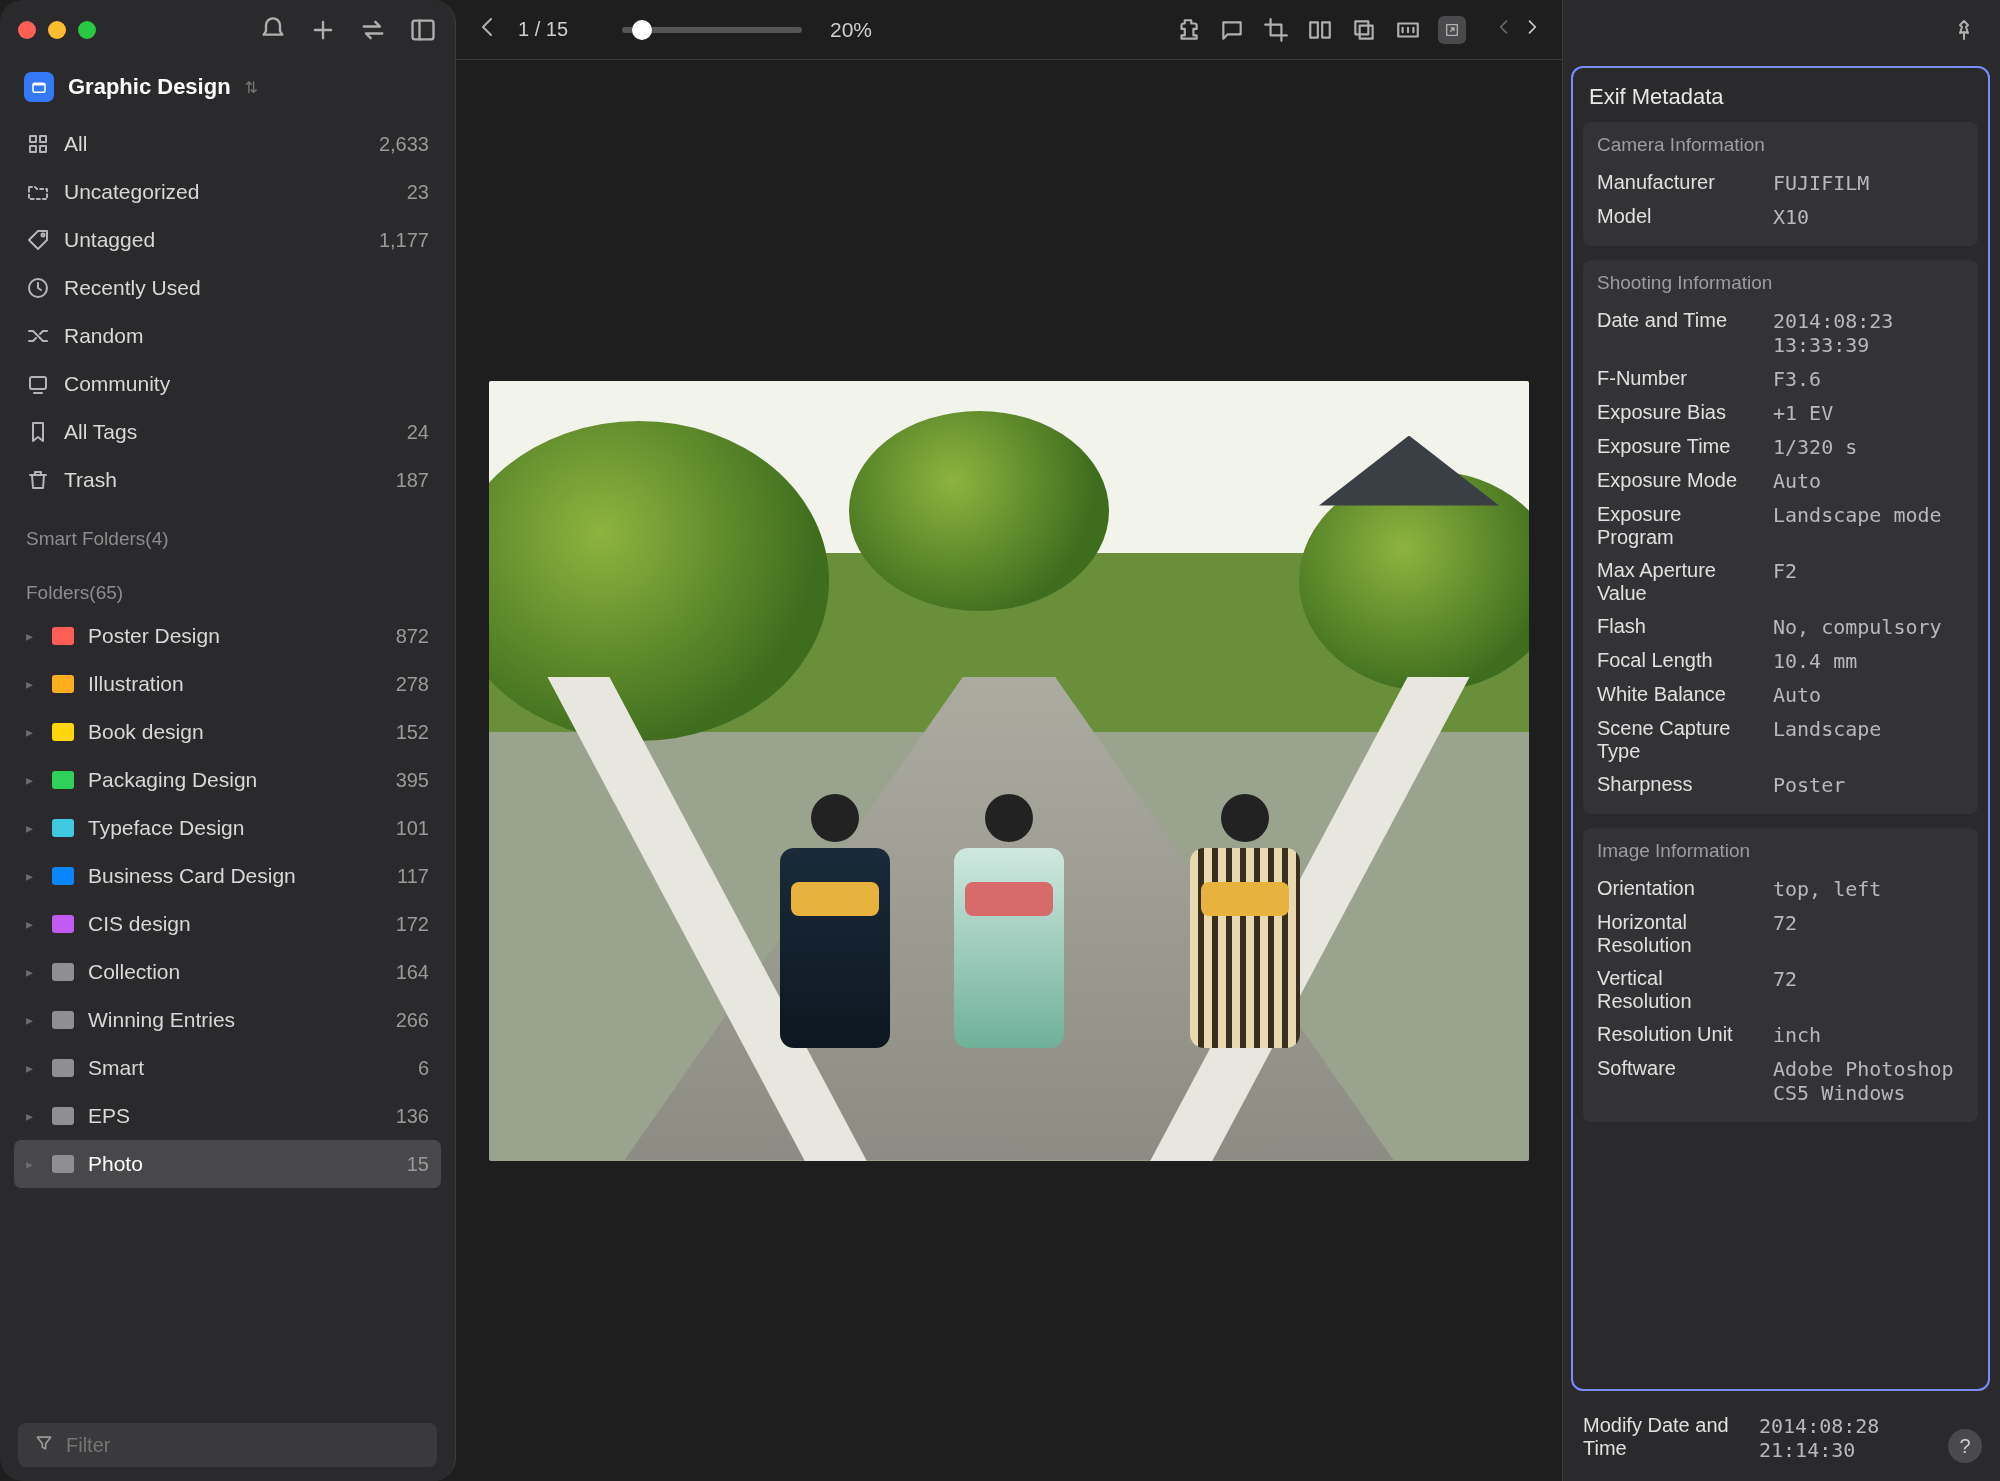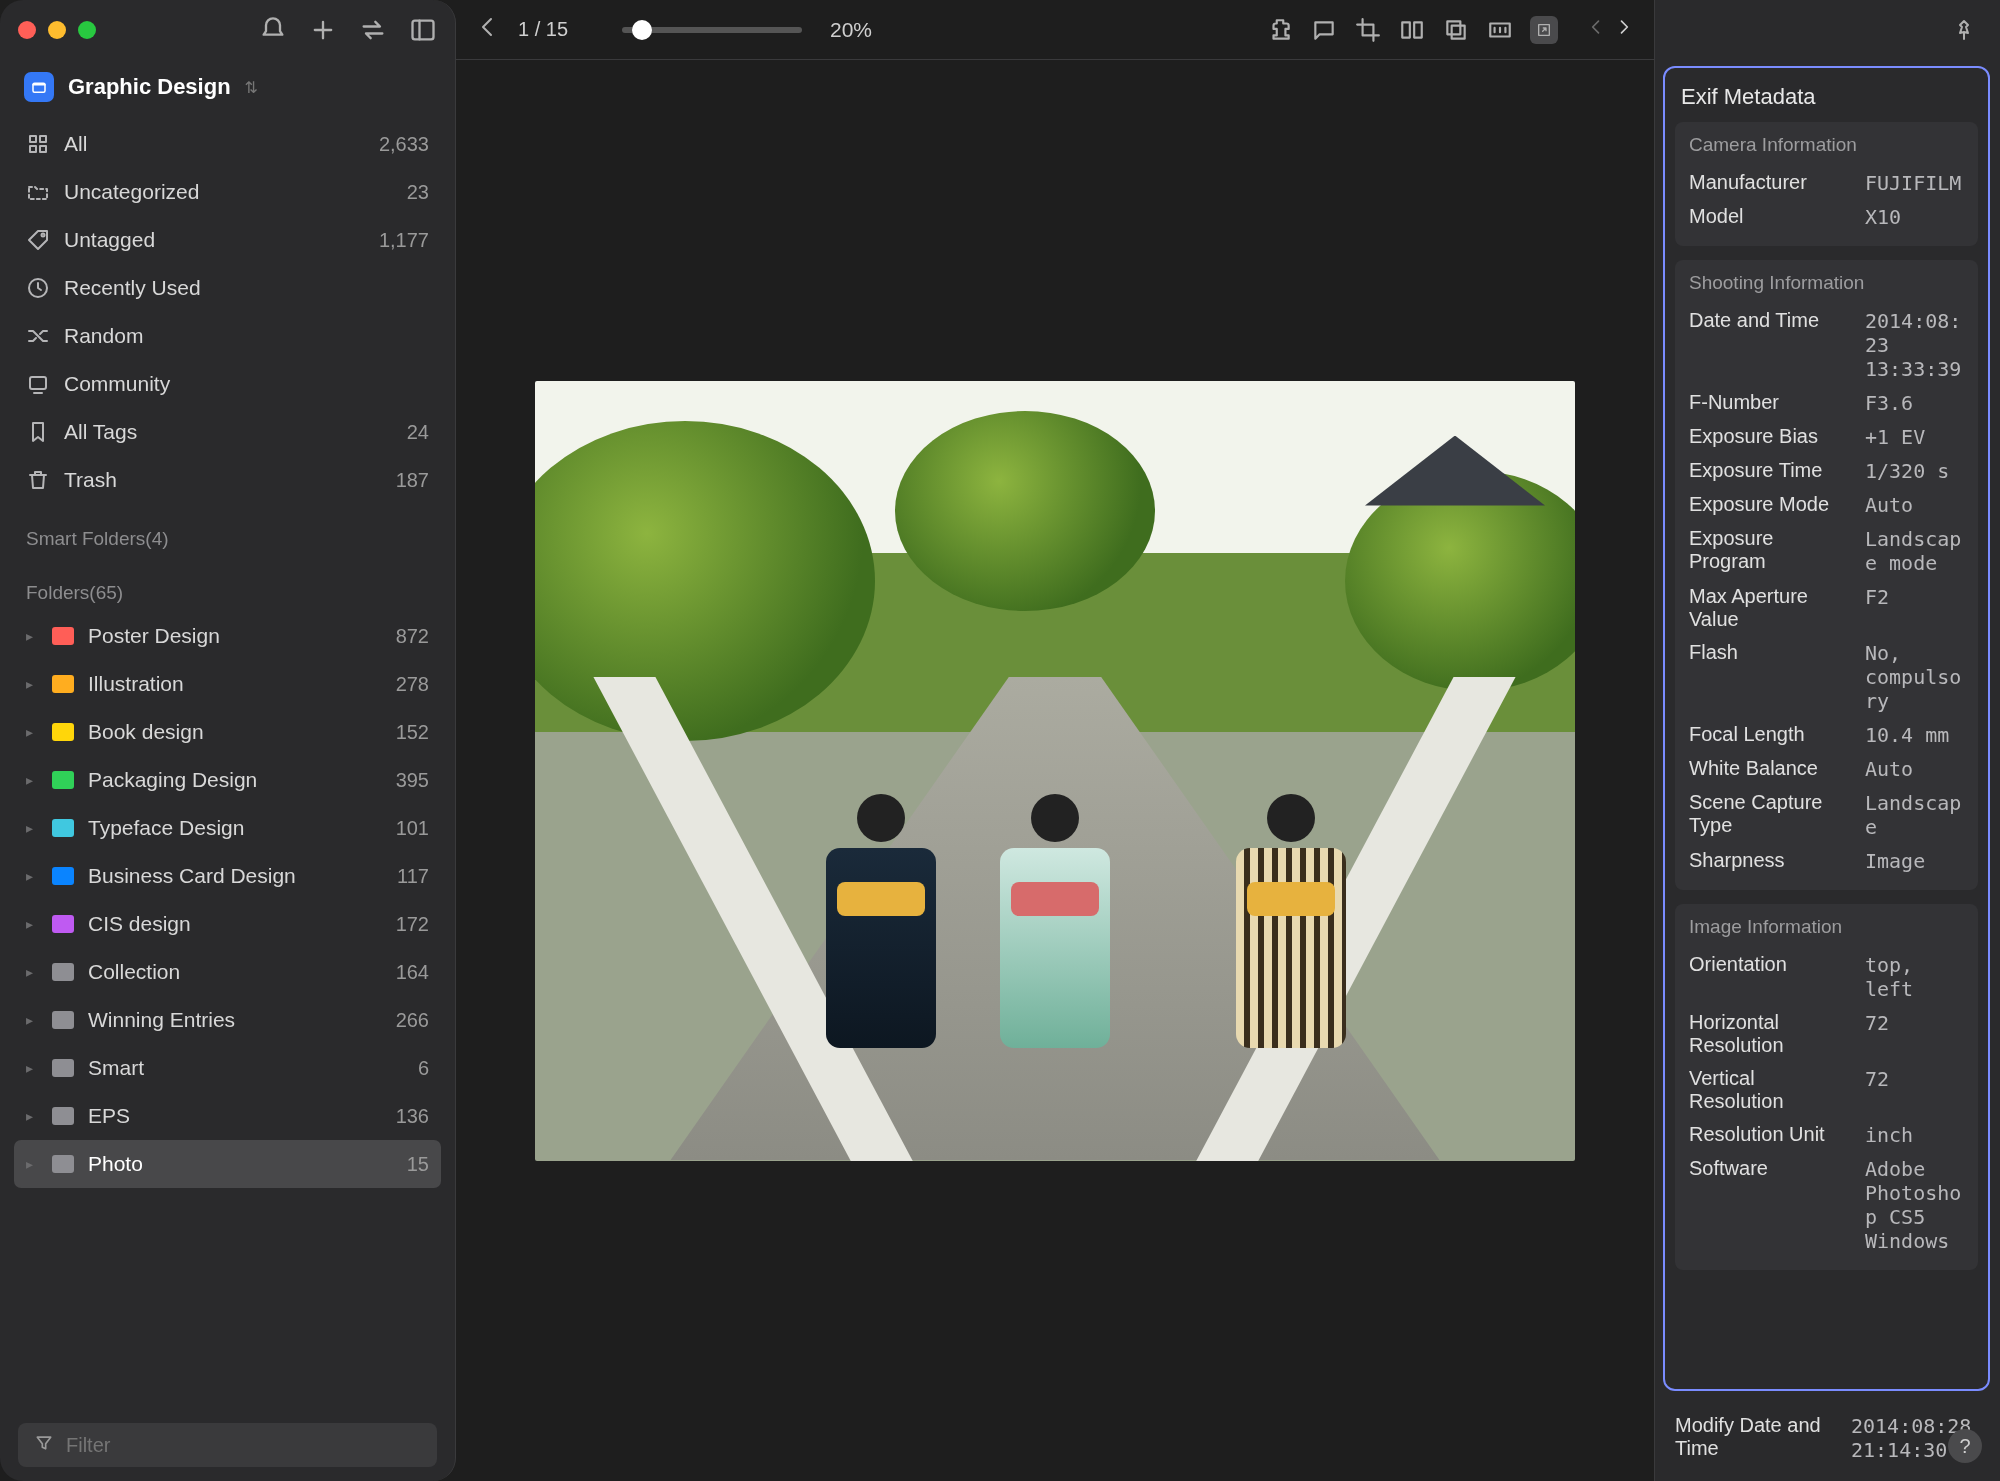--- a/index.html
+++ b/index.html
@@ -147,21 +147,21 @@
 .person{position:absolute;bottom:6%;width:110px;height:320px;}
 .person .head{width:48px;height:48px;border-radius:50%;background:#222;margin:0 auto;}
 .person .body{width:100%;height:200px;margin-top:6px;border-radius:14px;}
 .p1{left:28%;} .p1 .body{background:linear-gradient(#1a2a3a,#0d1721);} 
 .p2{left:50%;transform:translateX(-50%);} .p2 .body{background:linear-gradient(#cfe8e0,#6fb099);}
 .p3{right:22%;} .p3 .body{background:repeating-linear-gradient(90deg,#e8d9b0 0 8px,#3a2e1d 8px 14px);}
 .obi{position:absolute;top:88px;left:10%;width:80%;height:34px;background:#e7b23e;border-radius:8px;}
 
 
 .right {
-  width: 346px;
+  width: 438px;
   background: #2a2a2c;
   border-left: 1px solid #3a3a3c;
   display:flex; flex-direction:column;
 }
 .right-top { height:60px; display:flex; align-items:center; justify-content:flex-end; padding:0 22px; }
 .meta-panel {
   margin: 6px 10px 12px 8px;
   border: 2px solid #7a8cff;
   border-radius: 12px;
   flex:1;
@@ -560,21 +560,21 @@
               <div class="meta-row">
                 <span class="k">White Balance</span>
                 <span class="v">Auto</span>
               </div>
               <div class="meta-row">
                 <span class="k">Scene Capture Type</span>
                 <span class="v">Landscape</span>
               </div>
               <div class="meta-row">
                 <span class="k">Sharpness</span>
-                <span class="v">Image</span>
+                <span class="v">Poster</span>
               </div>
             </div>
         </div>
         <div class="meta-group">
           <h4>Image Information</h4>
           <div id="image-rows">
               <div class="meta-row">
                 <span class="k">Orientation</span>
                 <span class="v">top, left</span>
               </div>

